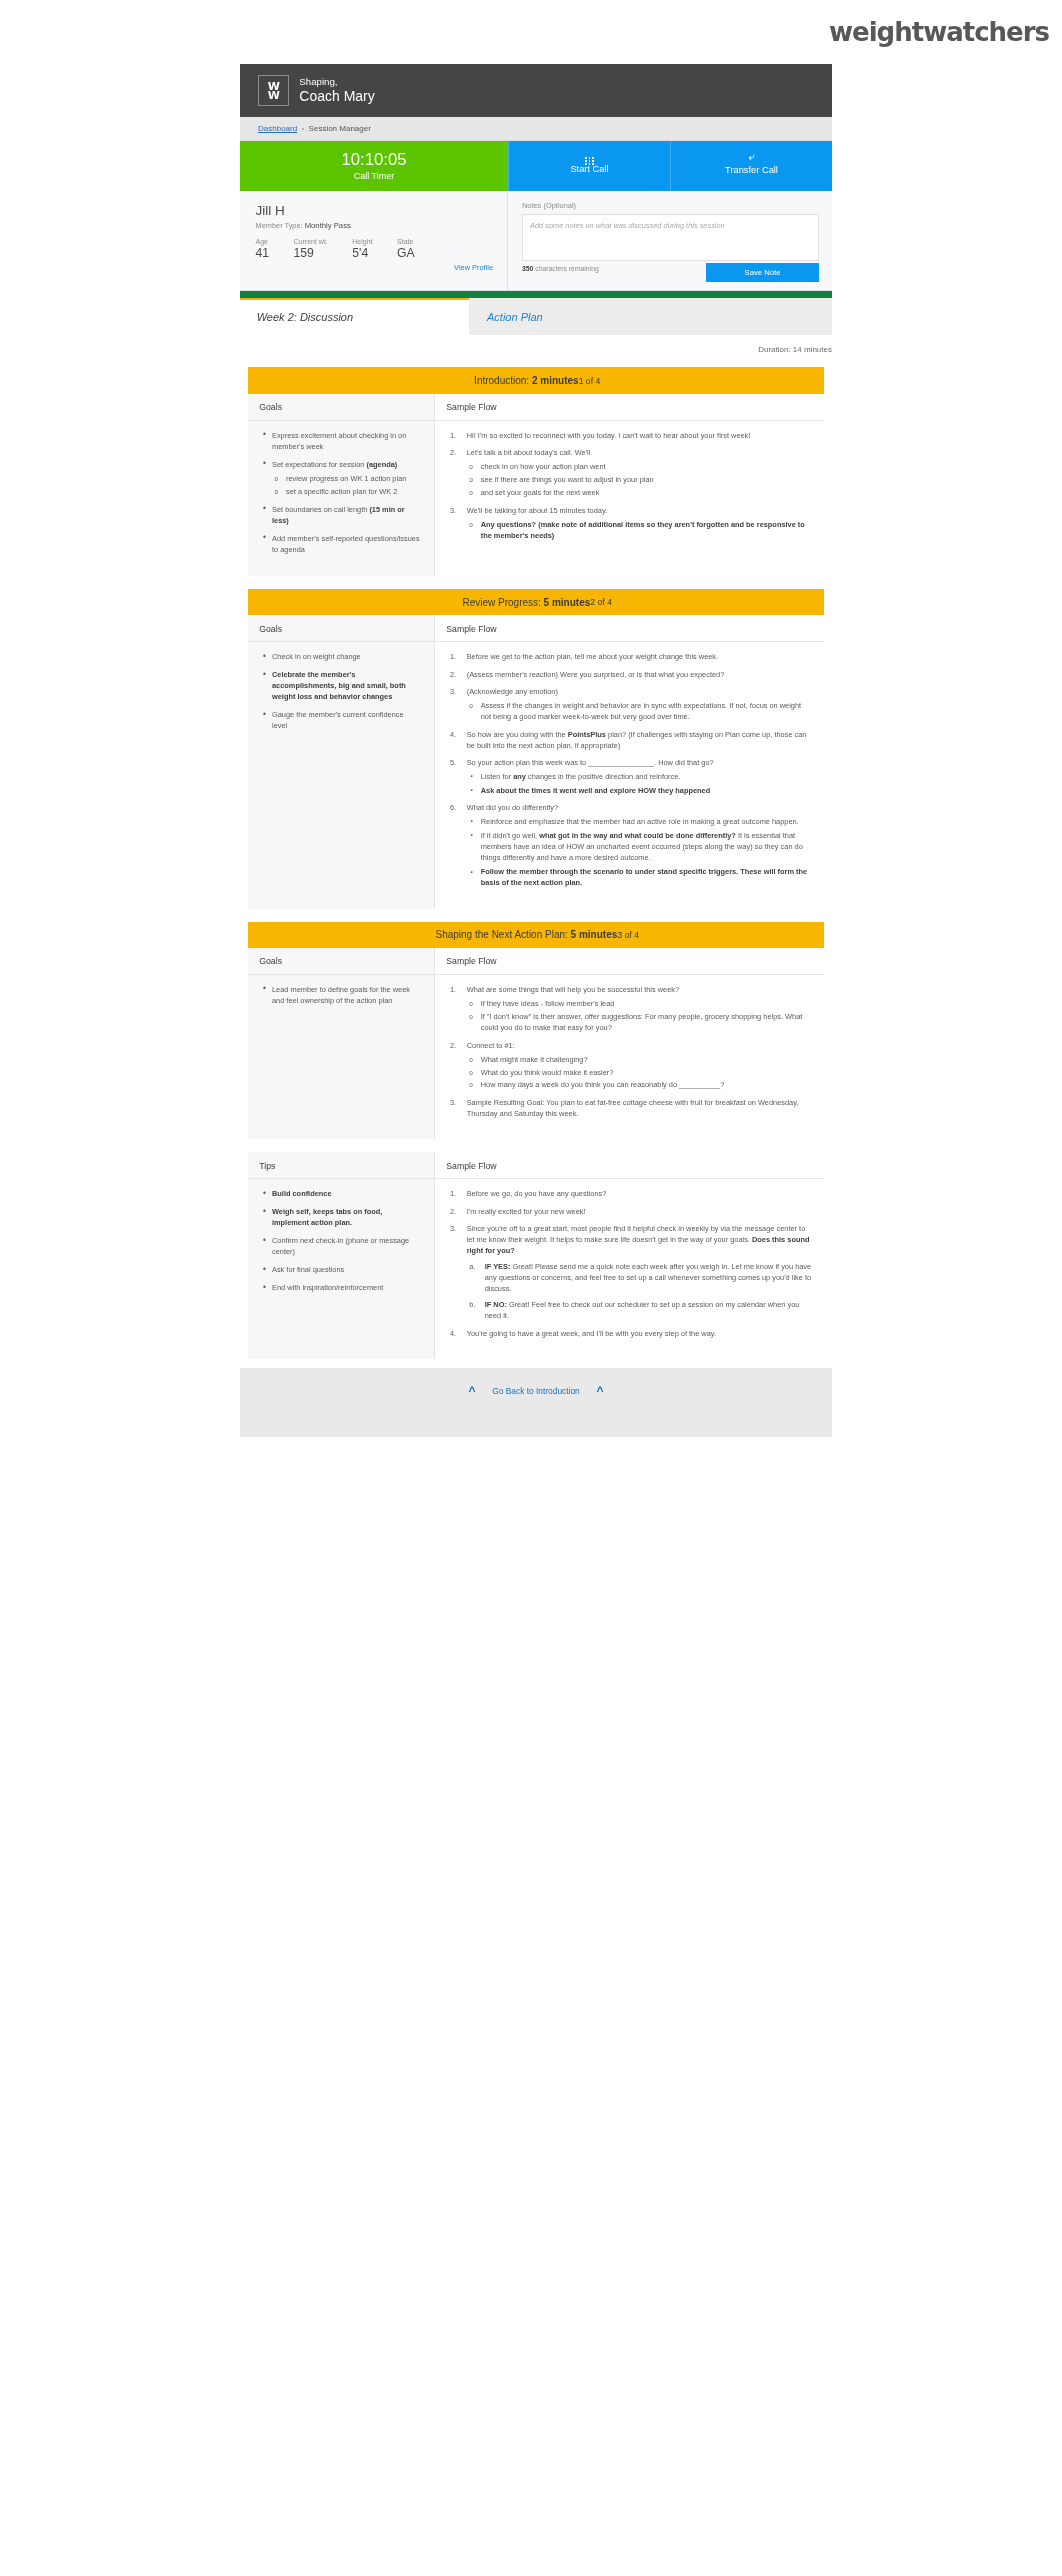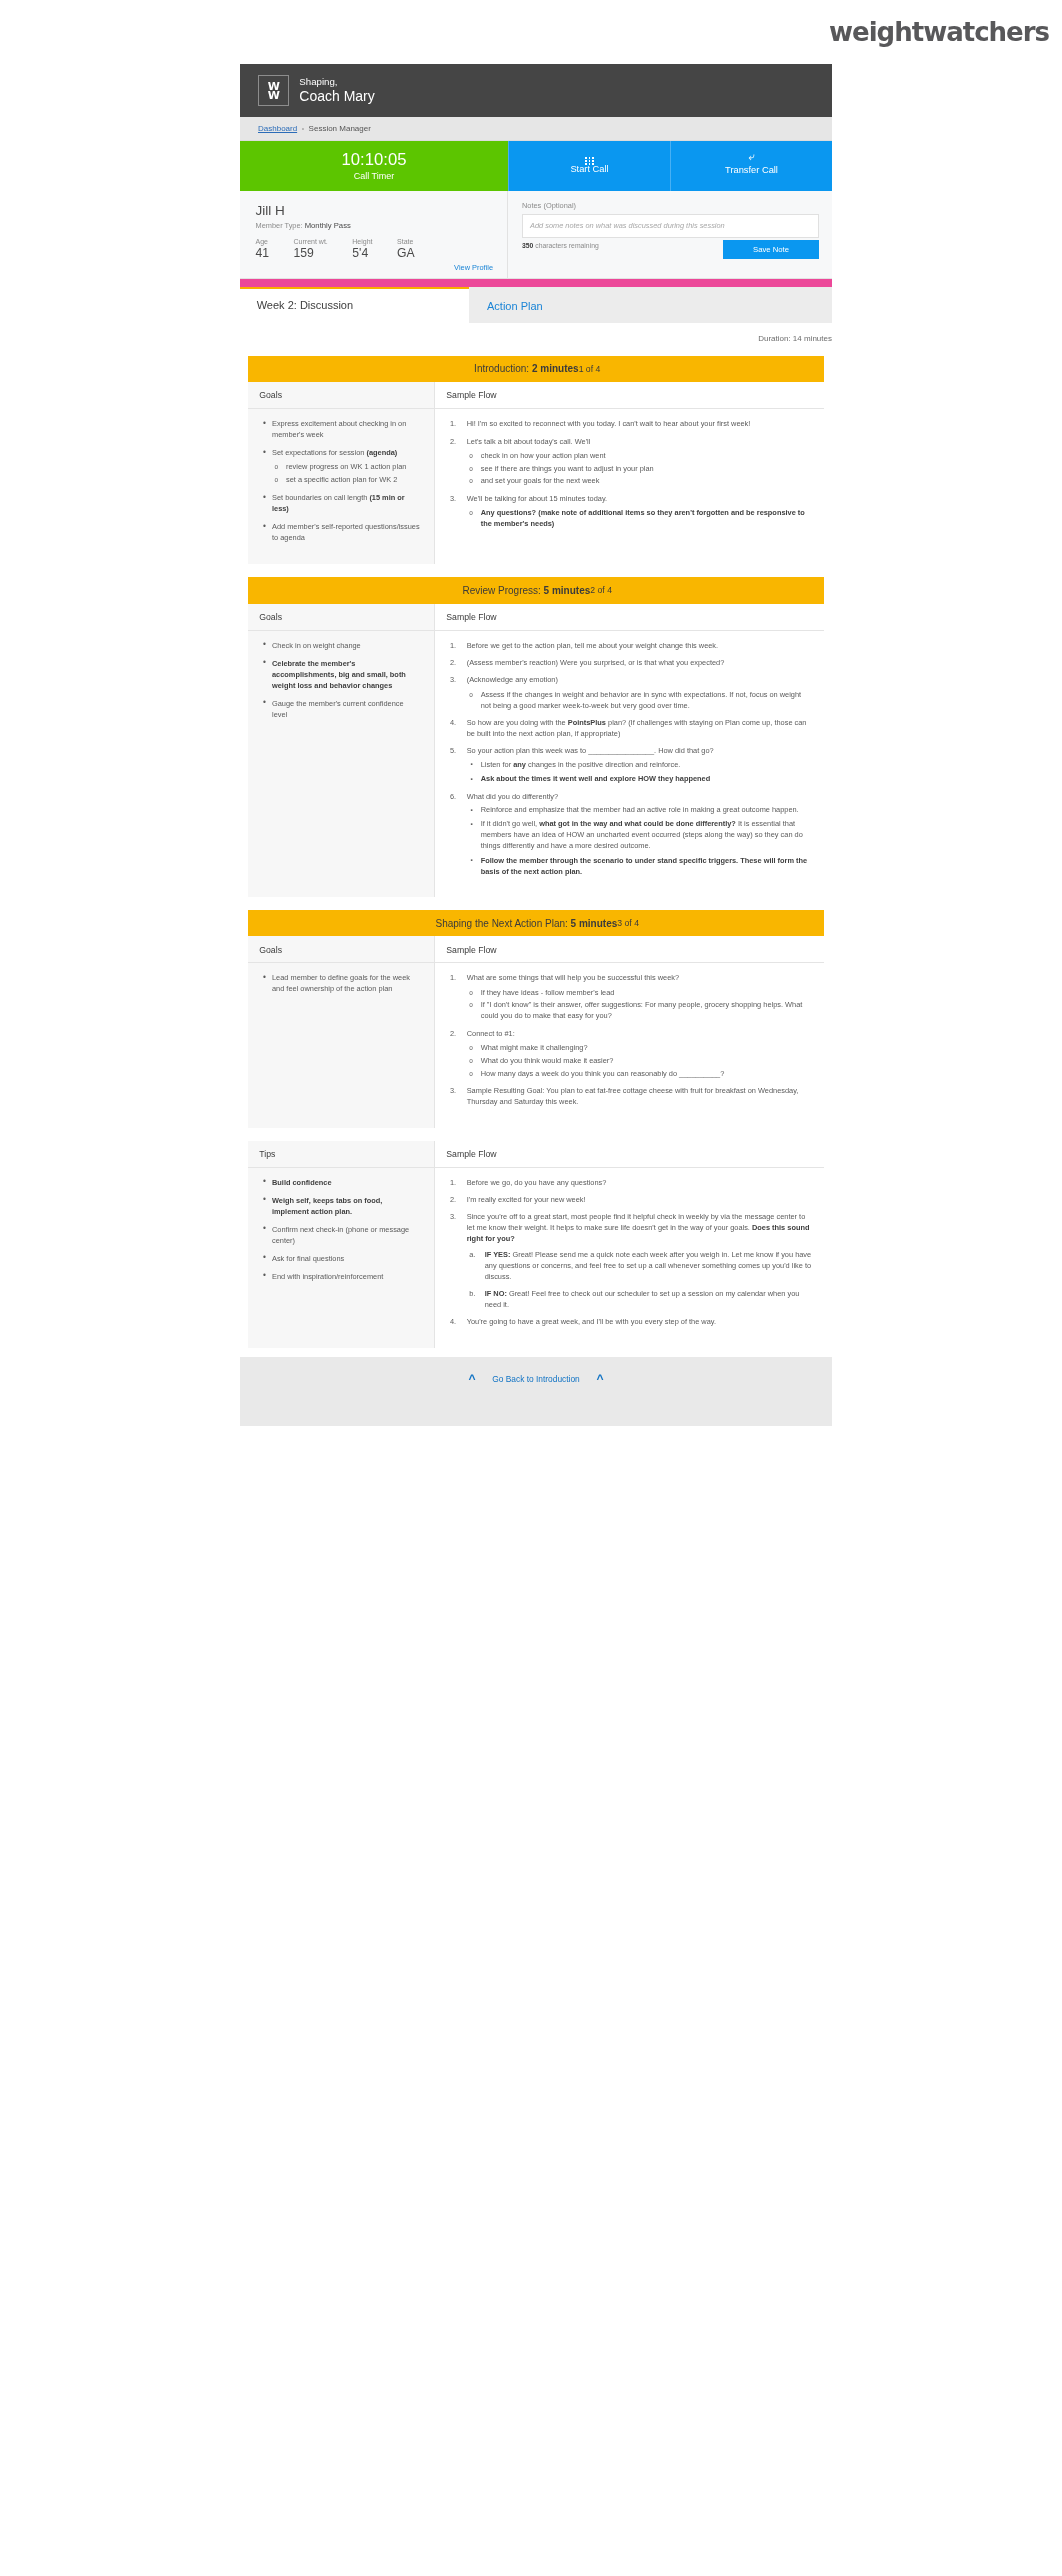--- a/index.html
+++ b/index.html
@@ -111,45 +111,45 @@
   .stat .v { font-size: 12.2px; color: #4a4a4a; font-weight: 300; line-height: 15.5px; }
   .view-profile { text-align: right; font-size: 7.4px; color: #1a84d6; margin-top: 1.3px; }
 
   .notes-card { flex: 1 1 0; padding: 10.3px 13px 7.7px 14px; }
   .notes-title { font-size: 8px; color: #3a3a3a; font-weight: bold; }
   .notes-title span { font-weight: normal; color: #8b8b8b; font-size: 7.4px; }
   .notes-box {
     margin-top: 4.5px;
     border: 0.6px solid #e0e0e0;
     background: #fff;
-    height: 24px;
+    height: 47px;
     padding: 5.8px 7px;
     font-size: 7.4px;
     color: #a8a8a8;
     font-style: italic;
     line-height: 9.7px;
   }
   .notes-count { font-size: 6.8px; color: #8b8b8b; margin-top: 3.9px; }
   .notes-count b { color: #3a3a3a; }
   .save-note {
     float: right;
     margin-top: 1.3px;
     background: #0a97f0;
     color: #fff;
     border: none;
     font-size: 7.7px;
     padding: 5.2px 0;
-    width: 96px;
+    width: 113px;
     text-align: center;
     font-family: "Liberation Sans", sans-serif;
   }
   .clearfix::after { content:""; display:block; clear:both; }
 
   
-  .tabs { display: flex; background: #ec4899; padding-top: 7.7px; }
+  .tabs { display: flex; background: #15803d; padding-top: 7.7px; font-style: italic; }
   .tab {
     padding: 13px 16.7px 11.6px;
     font-size: 11px;
     background: #ececec;
     color: #1a84d6;
   }
   .tab.active {
     background: #fff;
     color: #3d3d3d;
     border-top: 2.6px solid #f9b000;

